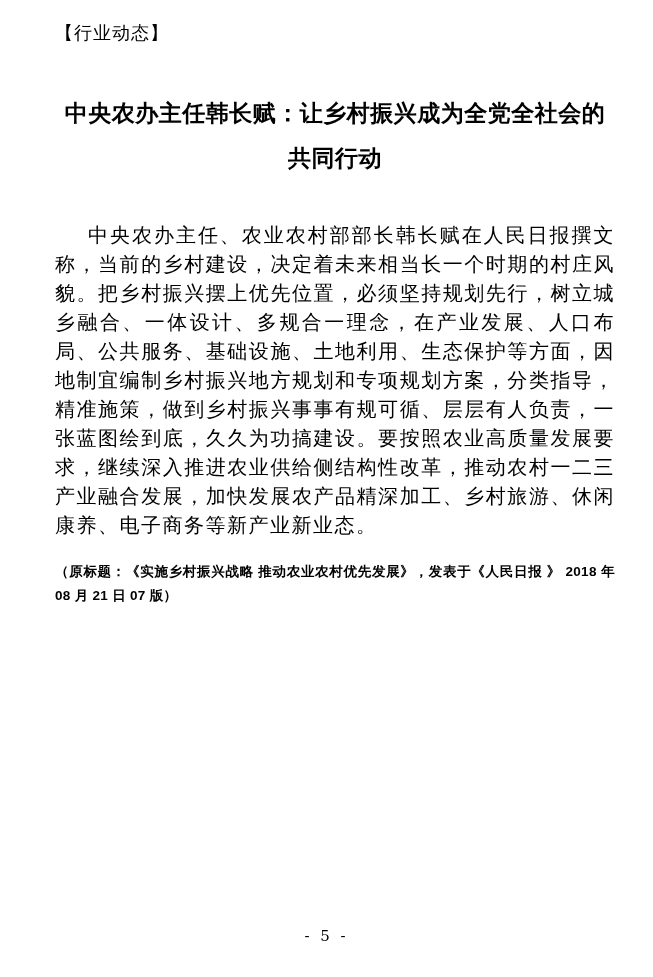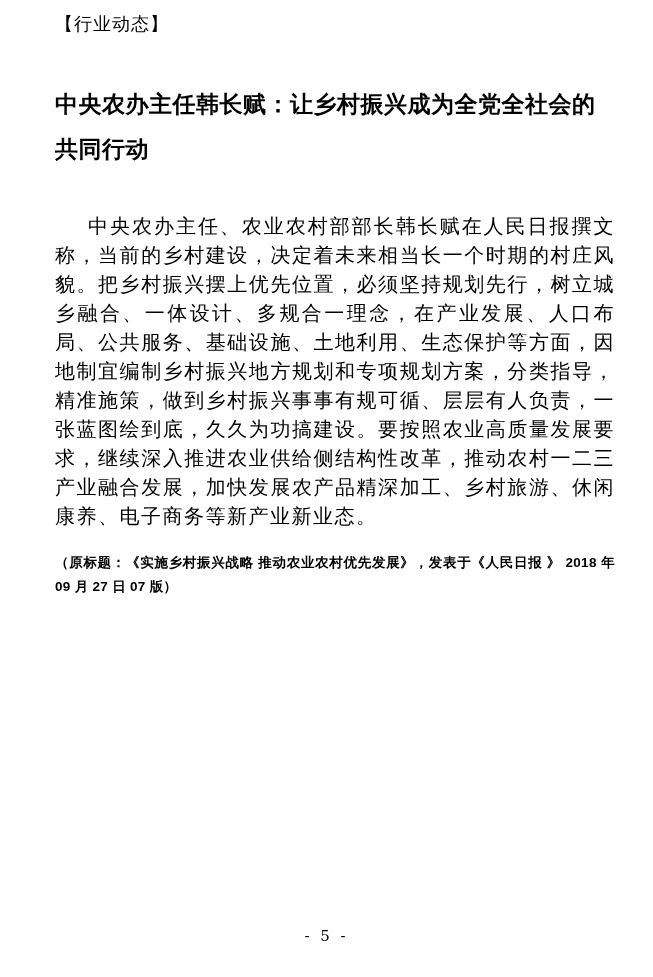--- a/index.html
+++ b/index.html
@@ -9,39 +9,39 @@
   }
   .page {
     position: relative;
     width: 653px;
     height: 977px;
     background: #ffffff;
     color: #000000;
     font-family: "Liberation Serif", serif;
     overflow: hidden;
     box-sizing: border-box;
-    padding-top: 10px;
+    padding-top: 19px;
   }
   .content {
     margin-left: 55px;
     width: 560px;
   }
   .section-tag {
     font-family: "Liberation Sans", sans-serif;
     font-size: 18px;
     line-height: 28px;
     letter-spacing: 1px;
     font-weight: 500;
   }
   .title {
     margin: 44px 0 0 0;
     font-size: 23px;
     font-weight: bold;
     line-height: 45px;
-    text-align: left;
+    text-align: center;
     letter-spacing: 0.5px;
     font-family: "Liberation Serif", serif;
   }
   .body-text {
     margin: 40px 0 0 0;
     font-size: 20px;
     line-height: 29px;
     letter-spacing: 1.5px;
     text-align: justify;
     text-indent: 33px;
@@ -67,16 +67,16 @@
   }
 </style>
 </head>
 <body>
 
 <div class="page">
   <div class="content">
     <div class="section-tag">【行业动态】</div>
     <h1 class="title">中央农办主任韩长赋：让乡村振兴成为全党全社会的共同行动</h1>
     <p class="body-text">中央农办主任、农业农村部部长韩长赋在人民日报撰文称，当前的乡村建设，决定着未来相当长一个时期的村庄风貌。把乡村振兴摆上优先位置，必须坚持规划先行，树立城乡融合、一体设计、多规合一理念，在产业发展、人口布局、公共服务、基础设施、土地利用、生态保护等方面，因地制宜编制乡村振兴地方规划和专项规划方案，分类指导，精准施策，做到乡村振兴事事有规可循、层层有人负责，一张蓝图绘到底，久久为功搞建设。要按照农业高质量发展要求，继续深入推进农业供给侧结构性改革，推动农村一二三产业融合发展，加快发展农产品精深加工、乡村旅游、休闲康养、电子商务等新产业新业态。</p>
-    <p class="source-note">（原标题：《实施乡村振兴战略 推动农业农村优先发展》，发表于《人民日报 》 2018 年 09 月 27 日 07 版）</p>
+    <p class="source-note">（原标题：《实施乡村振兴战略 推动农业农村优先发展》，发表于《人民日报 》 2018 年 08 月 21 日 07 版）</p>
   </div>
   <div class="page-number">- 5 -</div>
 </div>
 
 </body></html>

